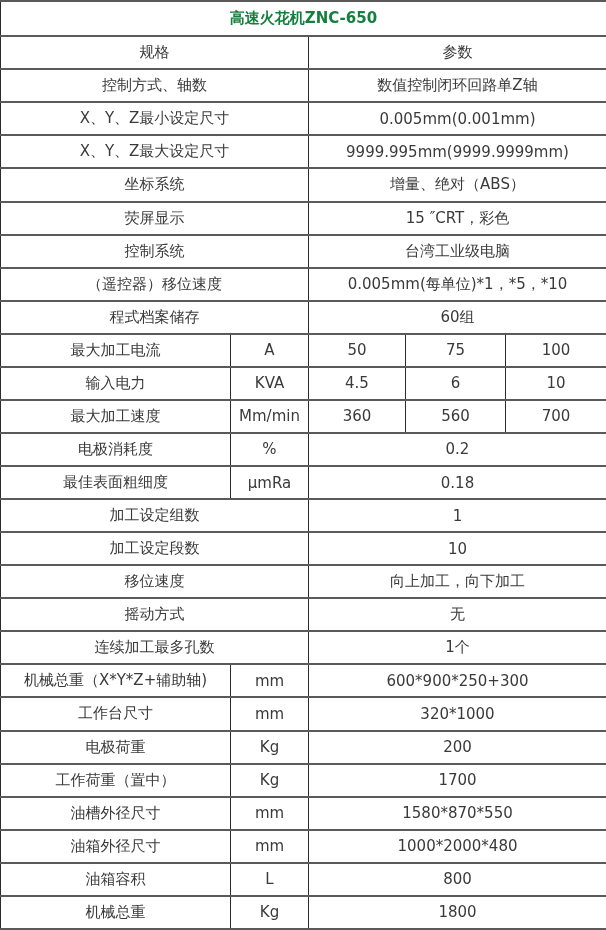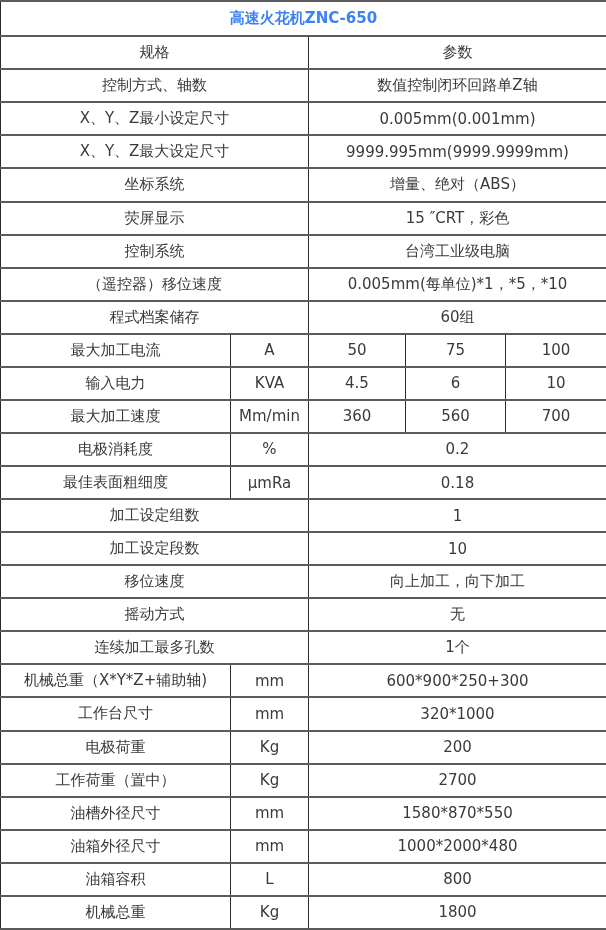--- a/index.html
+++ b/index.html
@@ -23,21 +23,21 @@
     vertical-align: middle;
     font-size: 15px;
     color: #3a3a3a;
     padding: 2px 4px;
     overflow: hidden;
     white-space: nowrap;
   }
   table.spec tr.r-title td {
     font-weight: bold;
     font-size: 15px;
-    color: #3b82f6;
+    color: #15803d;
   }
   table.spec tr { height: 31px; }
   table.spec tr.r-title { height: 33px; }
 </style>
 </head>
 <body>
 
 <div class="wrap">
   <table class="spec">
     <colgroup>
@@ -149,21 +149,21 @@
         <td colspan="3">320*1000</td>
       </tr>
       <tr>
         <td>电极荷重</td>
         <td>Kg</td>
         <td colspan="3">200</td>
       </tr>
       <tr>
         <td>工作荷重（置中）</td>
         <td>Kg</td>
-        <td colspan="3">2700</td>
+        <td colspan="3">1700</td>
       </tr>
       <tr>
         <td>油槽外径尺寸</td>
         <td>mm</td>
         <td colspan="3">1580*870*550</td>
       </tr>
       <tr>
         <td>油箱外径尺寸</td>
         <td>mm</td>
         <td colspan="3">1000*2000*480</td>

